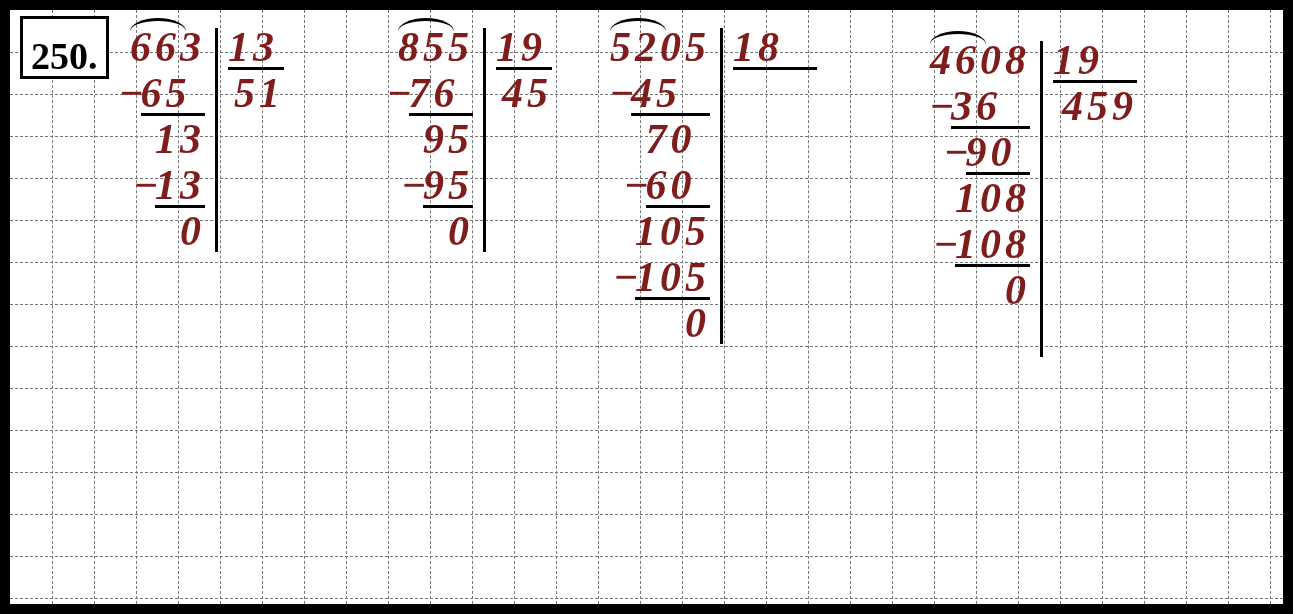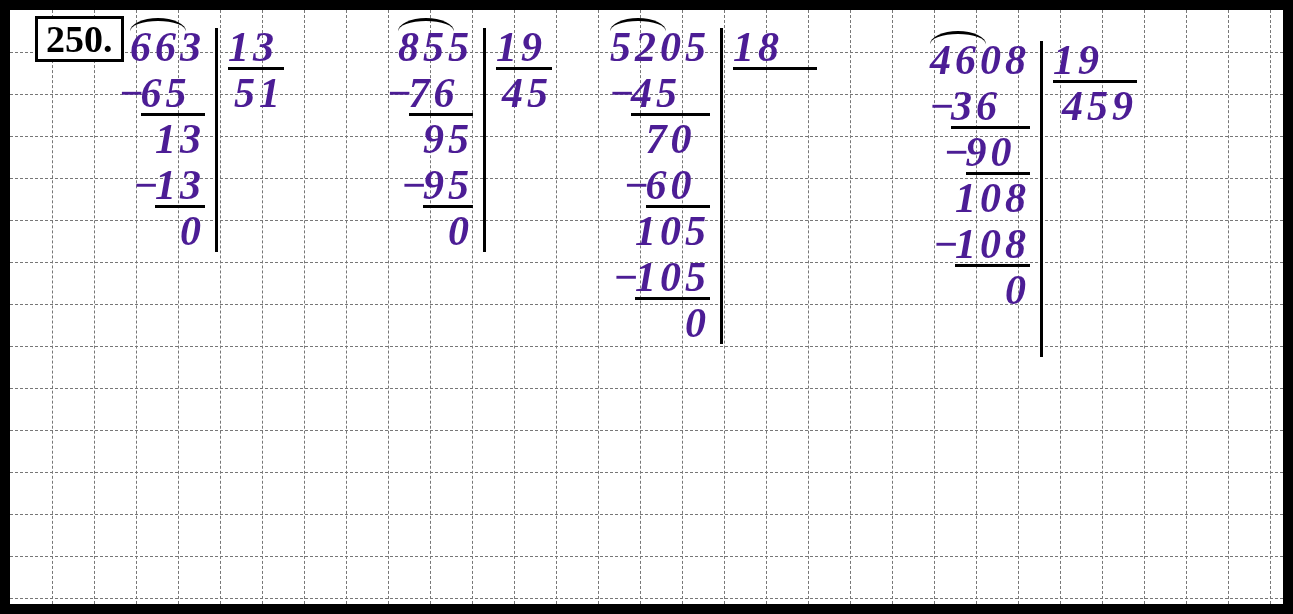--- a/index.html
+++ b/index.html
@@ -31,24 +31,24 @@
     border-top: 1px dashed #777;
   }
   .gridlines .vline {
     position: absolute;
     top: 0; bottom: 0;
     border-left: 1px dashed #777;
   }
   .badge {
     position: absolute;
     top: 6px;
-    left: 25px;
+    left: 10px;
     border: 3px solid #000;
     background: #fff;
-    padding: 0 8px 0 8px;
+    padding: 17px 8px 0 8px;
     font-style: normal;
     font-weight: 900;
     font-size: 38px;
     line-height: 40px;
     font-family: 'Times New Roman', serif;
   }
   .problem {
     position: absolute;
     display: flex;
     align-items: flex-start;
@@ -57,21 +57,21 @@
     display: flex;
     flex-direction: column;
     align-items: flex-end;
   }
   .row {
     font-size: 42px;
     line-height: 46px;
     height: 46px;
     letter-spacing: 4px;
     font-weight: 600;
-    color: #4c1d95;
+    color: #7f1d1d;
     white-space: pre;
     position: relative;
   }
   .minus {
     position: absolute;
     left: -22px;
     top: 0;
     font-size: 42px;
   }
   .uline { border-bottom: 3px solid #000; }

